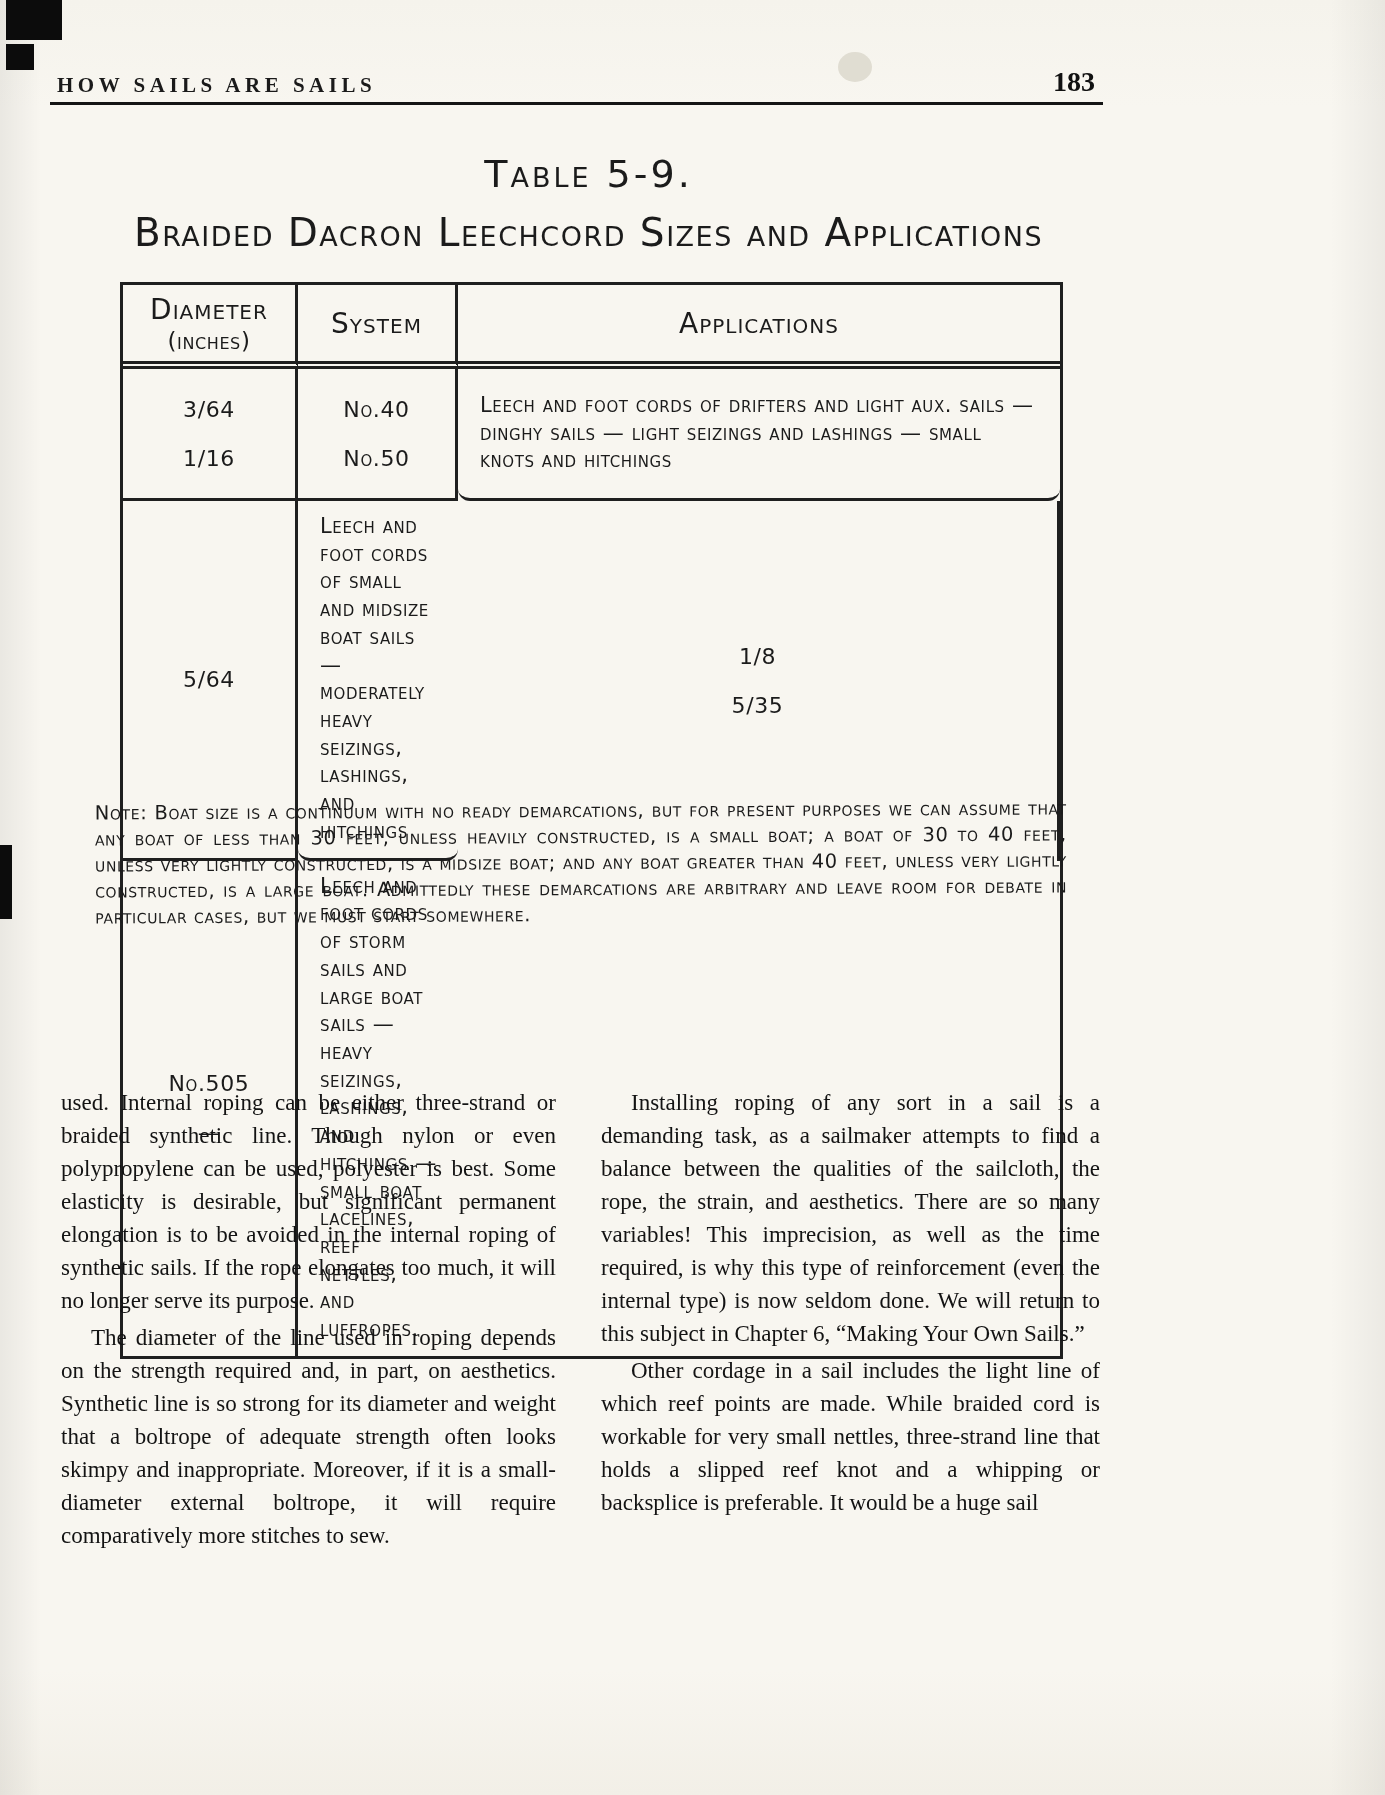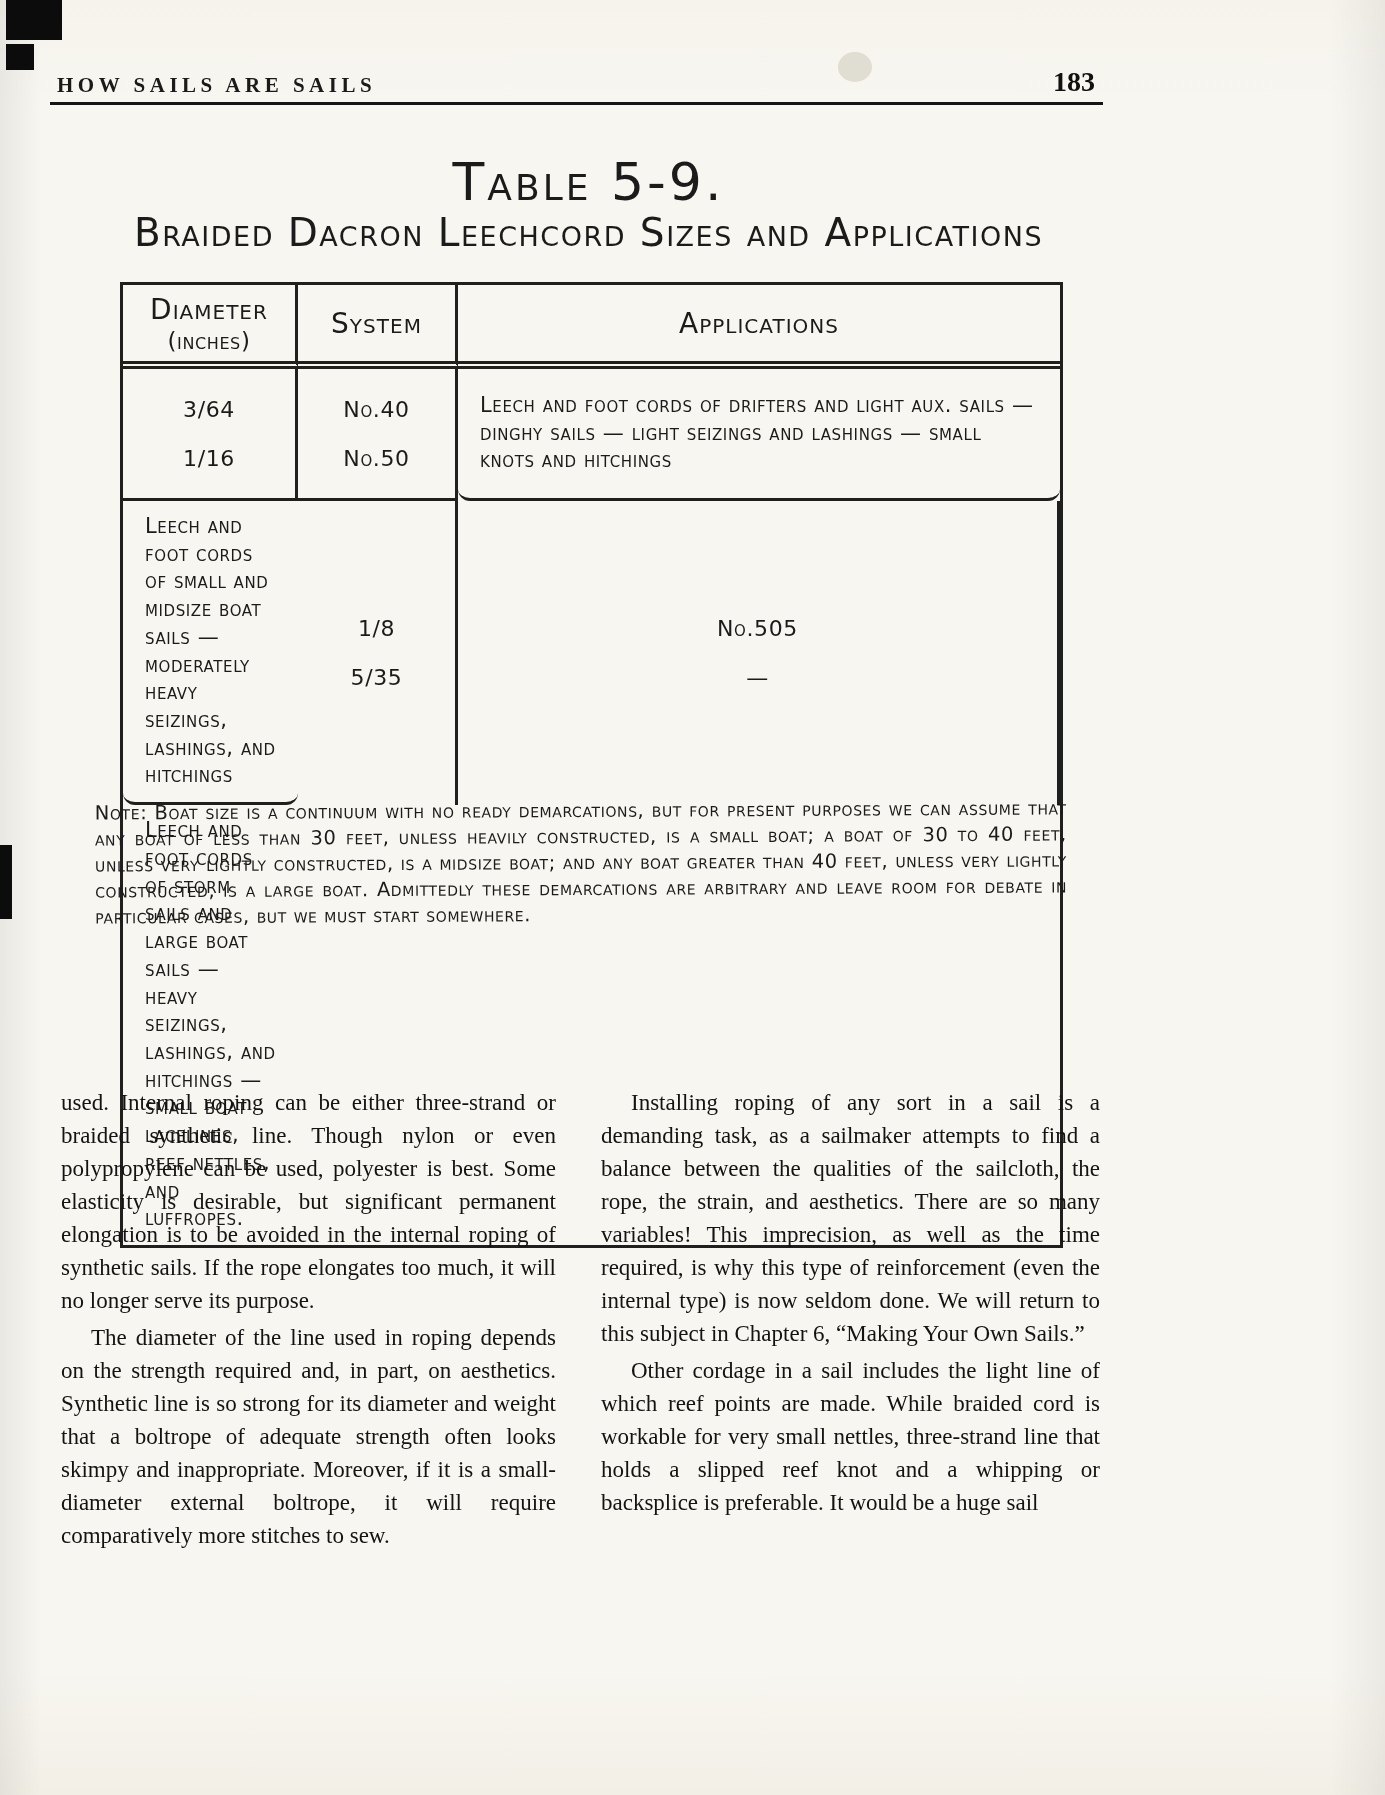--- a/index.html
+++ b/index.html
@@ -41,21 +41,21 @@
   .hand {
     font-family:"DejaVu Sans", sans-serif;
     font-variant:small-caps;
     letter-spacing:.6px;
     color:#1b1b1b;
   }
 
   .titles {
     position:absolute; left:120px; width:937px; text-align:center;
   }
-  .tbl-title { top:152px; font-size:52px; letter-spacing:3px; }
+  .tbl-title { top:152px; font-size:38px; letter-spacing:3px; }
   .tbl-subtitle { top:210px; font-size:39px; letter-spacing:1.5px; }
 
   
   .tbl {
     position:absolute; left:120px; top:270px; width:937px;
     display:grid;
     grid-template-columns:175px 160px 1fr;
     border:3px solid #1f1f1f;
     background:transparent;
     margin-top:12px;
@@ -128,20 +128,23 @@
       <span>1/16</span>
     </div>
     <div class="cell stack c2 r1">
       <span>No.40</span>
       <span>No.50</span>
     </div>
     <div class="cell apps c3 r1">
       <span>Leech and foot cords of drifters and light aux. sails — dinghy sails — light seizings and lashings — small knots and hitchings</span>
     </div>
 
+    <div class="cell stack c1 r2">
+      <span>5/64</span>
+    </div>
     <div class="cell apps c3 r2">
       <span>Leech and foot cords of small and midsize boat sails — moderately heavy seizings, lashings, and hitchings</span>
     </div>
 
     <div class="cell stack c1 r3">
       <span>1/8</span>
       <span>5/35</span>
     </div>
     <div class="cell stack c2 r3">
       <span>No.505</span>

